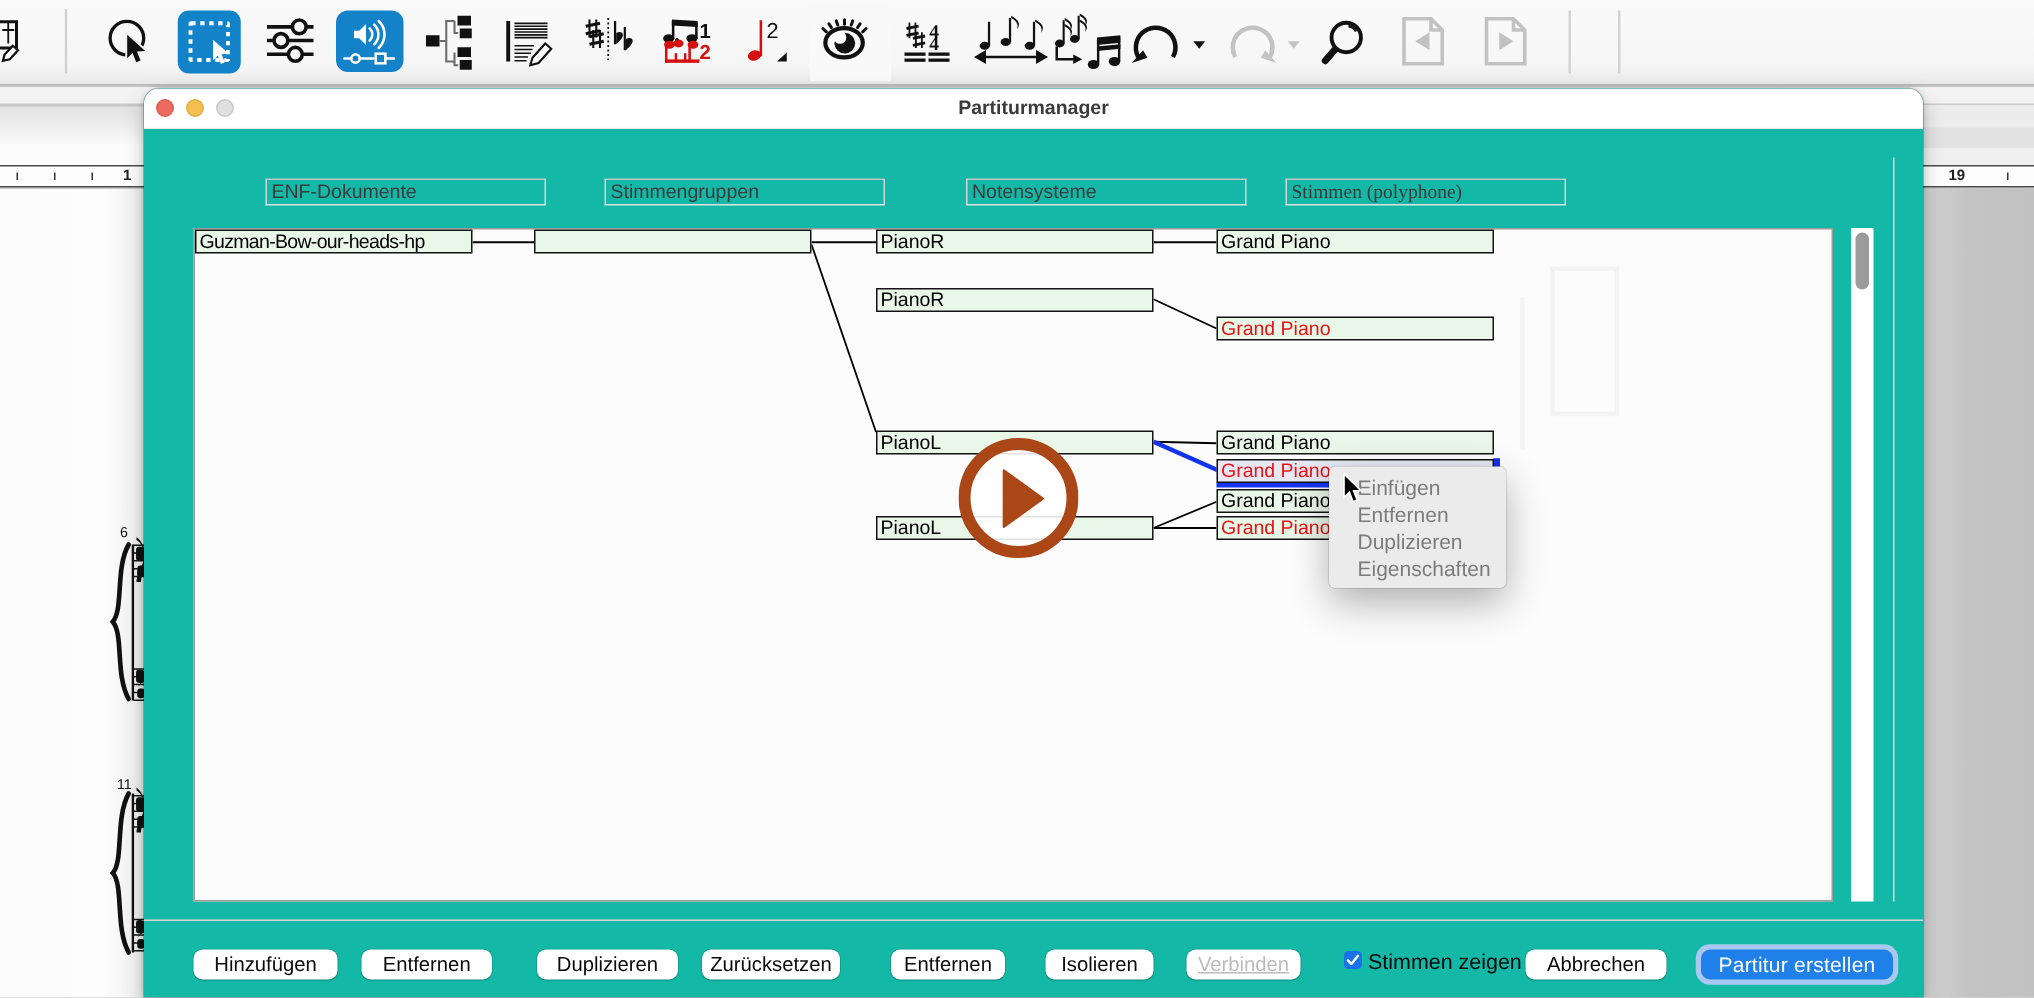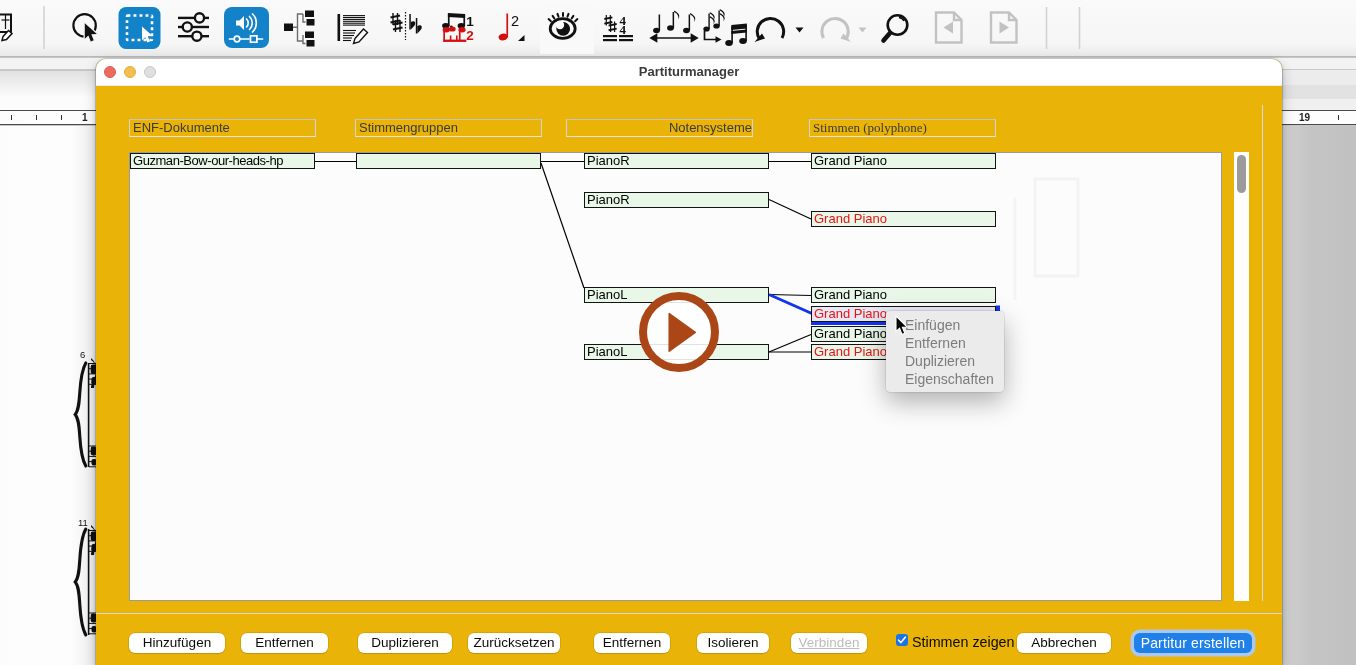--- a/index.html
+++ b/index.html
@@ -17,34 +17,34 @@
   #ruler { left:0; top:110px; width:1356px; height:15px; background:#fdfdfd;
     border-top:1px solid #4a4a4a; border-bottom:1px solid #4a4a4a; }
   .tick { position:absolute; top:4px; width:1px; height:5px; background:#333; }
   .rnum { position:absolute; top:1px; font-size:10px; color:#222; }
   #pageL { left:0; top:126px; width:97px; height:539px;
     background:linear-gradient(to right, #fcfcfc 0%, #fdfdfd 72%, #f2f2f2 92%, #e9e9e9 100%); }
   #canvasR { left:1282px; top:126px; width:74px; height:539px;
     background:linear-gradient(to right, #d2d2d2 0%, #c4c4c4 40%, #c1c1c1 100%); }
 
   
-  #dialog { left:96px; top:59px; width:1186px; height:606px; background:#eab308;
+  #dialog { left:96px; top:59px; width:1186px; height:606px; background:#14b8a6;
     border-radius:10px 10px 0 0;
     box-shadow:0 0 0 0.6px rgba(0,0,0,0.25), 0 6px 14px rgba(0,0,0,0.22), 0 1px 4px rgba(0,0,0,0.18); }
   #titlebar { left:0; top:0; width:1186px; height:27px; background:#ffffff;
     border-radius:10px 10px 0 0; border-bottom:1px solid rgba(0,0,0,0.08); }
   #title { width:100%; text-align:center; line-height:26px; font-size:13px; font-weight:bold; color:#3b3b3b; }
   .tl { position:absolute; top:7px; width:12px; height:12px; border-radius:50%; }
   #tl-r { left:8px;  background:#ed6a5f; border:0.5px solid #d85f55;}
   #tl-y { left:28px; background:#f5bf4f; border:0.5px solid #dfae46;}
   #tl-g { left:48px; background:#dfdfdf; border:0.5px solid #c9c9c9;}
 
   .hdr { position:absolute; top:59.5px; height:18px; width:187px;
     border:1px solid #d4d4d4; border-top-color:#c4c4c4; border-bottom-color:#e2e2e2;
-    font-size:13px; color:#3a3a3a; line-height:16px; padding-left:3px; }
+    font-size:13px; color:#3a3a3a; line-height:16px; padding-left:3px;margin-left:48px; }
 
   #list { left:33px; top:93px; width:1093px; height:449px; background:#fcfcfc; border:1px solid #9a9a9a; }
   #scrolltrack { left:1138px; top:93px; width:15px; height:449px; background:#ffffff; }
   #scrollthumb { left:1141px; top:96px; width:9px; height:38px; background:#9b9b9b; border-radius:4.5px; }
 
   .nb { position:absolute; width:185px; height:16px; background:#e9f7e9; border:1px solid #131313;
     font-size:13px; line-height:13.5px; padding-left:2px; white-space:nowrap; color:#000; }
   .red { color:#e81313; }
 
   #ctxmenu { left:790px; top:252px; width:118px; height:81px; background:#ebebeb;
@@ -380,21 +380,21 @@
   <div class="abs" id="dialog">
     <div class="abs" id="titlebar">
       <div id="title">Partiturmanager</div>
       <div class="tl" id="tl-r"></div>
         <div class="tl" id="tl-y"></div>
         <div class="tl" id="tl-g"></div>
     </div>
 
     <div class="hdr" style="left:33px;">ENF-Dokumente</div>
     <div class="hdr" style="left:259px;">Stimmengruppen</div>
-    <div class="hdr" style="left:470px;text-align:right;">Notensysteme</div>
+    <div class="hdr" style="left:500px;">Notensysteme</div>
     <div class="hdr" style="left:713px;font-family:Liberation Serif, serif;">Stimmen (polyphone)</div>
 
     <div class="abs" id="list"></div>
     <div class="abs" id="scrolltrack"></div>
     <div class="abs" id="scrollthumb"></div>
     <div class="abs" style="left:1166px; top:46px; width:1px; height:496px; background:#dadada;"></div>
 
     <svg class="abs" id="treelines" style="left:33px; top:93px;" width="1093" height="449" viewBox="0 0 1093 449">
 
       <rect x="906" y="27" width="43" height="97" fill="none" stroke="#f3f3f3" stroke-width="3"></rect>
@@ -450,16 +450,16 @@
     <div class="btn" style="left:372px; width:92px;">Zurücksetzen</div>
     <div class="btn" style="left:498px; width:76px;">Entfernen</div>
     <div class="btn" style="left:601px; width:72px;text-align:center;">Isolieren</div>
     <div class="btn dis" style="left:695px; width:76px;">Verbinden</div>
     <svg class="abs" style="left:800px; top:575px;" width="12" height="12" viewBox="0 0 12 12">
       <rect x="0" y="0" width="12" height="12" rx="3" fill="#1a73e8"></rect>
       <path d="M2.6,6.2 L4.9,8.6 L9.3,3.2" fill="none" stroke="#fff" stroke-width="1.6" stroke-linecap="round" stroke-linejoin="round"></path>
     </svg>
     <div id="cklabel">Stimmen zeigen</div>
     <div class="btn" style="left:921px; width:94px;">Abbrechen</div>
-    <div class="btn" id="btn-create" style="left:1038px; width:118px;">Partitur erstellen</div>
+    <div class="btn" id="btn-create" style="left:1038px; width:128px;">Partitur erstellen</div>
   </div>
 
 </div>
 
 </body></html>

